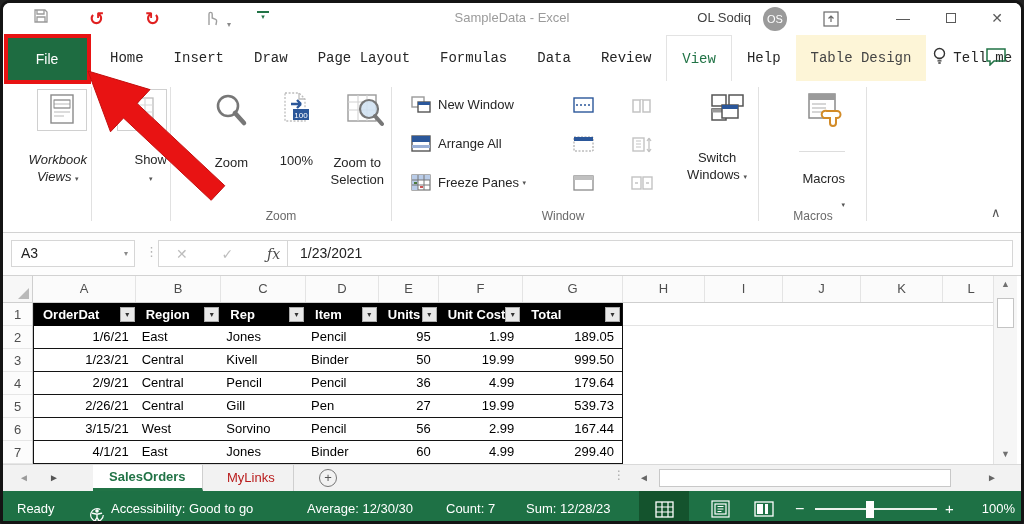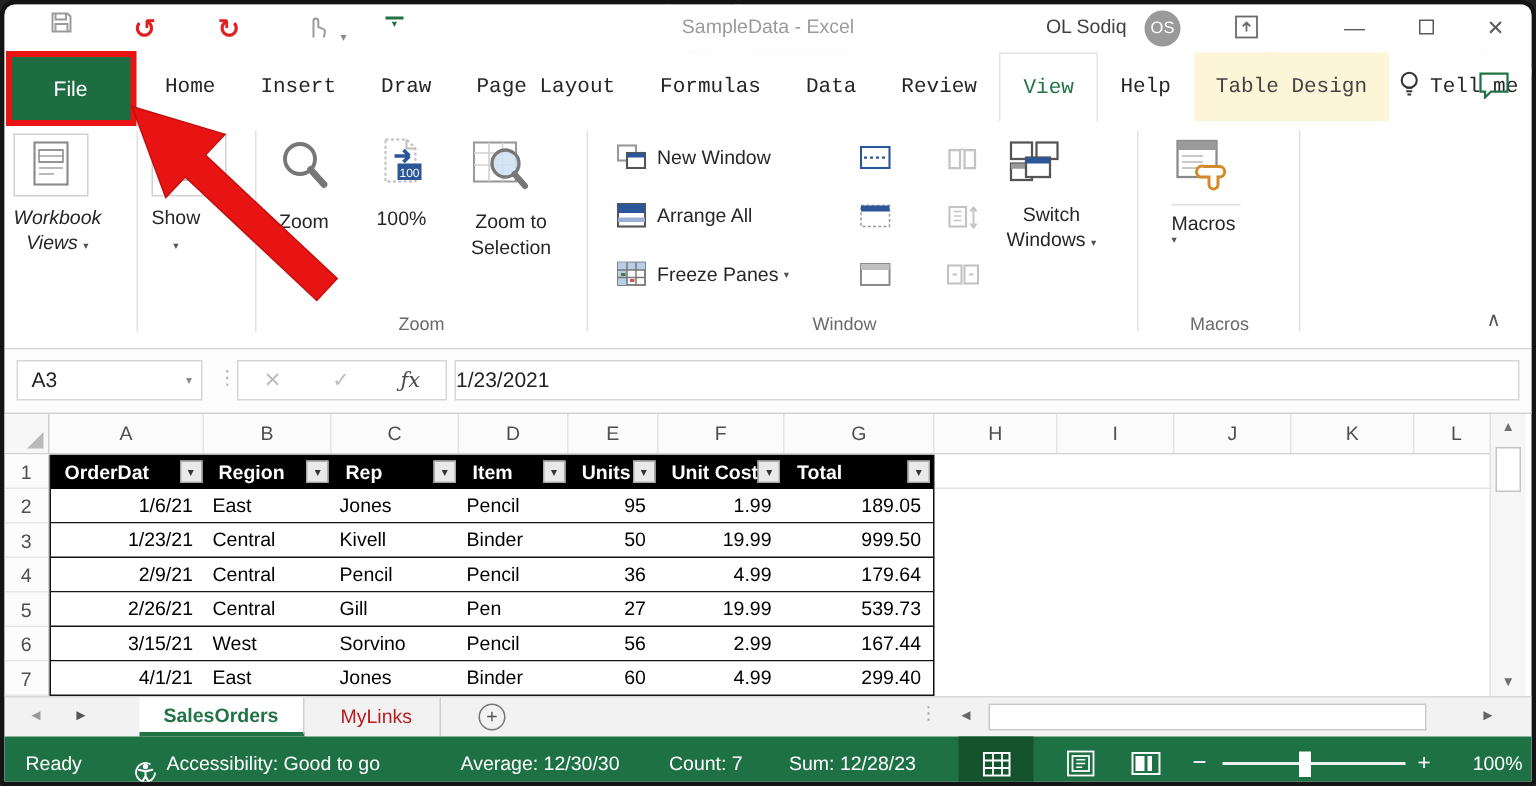--- a/index.html
+++ b/index.html
@@ -38,38 +38,38 @@
   .tab.active { background:#fff; color:#217346; border:1px solid #e3e3e3; border-bottom:none; }
   .tab.highlight { background:#fdf5d7; color:#444; }
   #file-tab { position:absolute; left:2px; top:33px; width:84px; height:46px; background:#1e6c41;
     color:#fff; font-size:14px; text-align:center; line-height:46px; z-index:3; }
   #tellme-bulb { margin-left:6px; margin-right:2px; }
   #comment-ic { position:absolute; right:14px; top:12px; }
   
   #ribbon { position:absolute; left:0; top:78px; width:100%; height:152px; background:#fff; border-bottom:1px solid #d2d2d2; z-index:2; }
   .rdiv { position:absolute; top:6px; height:134px; width:1px; background:#e1e1e1; }
   .grp-label { position:absolute; top:128px; font-size:12px; color:#6a6a6a; text-align:center; }
-  .bigbtn { position:absolute; display:flex; flex-direction:column; align-items:flex-start; font-size:13px; color:#262626; }
+  .bigbtn { position:absolute; display:flex; flex-direction:column; align-items:flex-end; font-size:13px; color:#262626;gap:15px; }
   .iconbox { width:50px; height:42px; border:1px solid #d0d0d0; display:flex; align-items:center; justify-content:center; margin-bottom:5px; }
   .lbl2 { text-align:center; line-height:17px; }
   .chev-s { font-size:7px; color:#555; }
   .rowbtn { position:absolute; display:flex; align-items:center; font-size:13px; color:#262626; white-space:nowrap; }
   .rowbtn svg { margin-right:7px; }
   .smbtn { position:absolute; }
   
   #formulabar { position:absolute; left:0; top:230px; width:100%; height:43px; background:#fdfdfd; border-bottom:1px solid #d2d2d2; z-index:2; }
   .fb-box { position:absolute; top:7px; height:27px; background:#fff; border:1px solid #d6d6d6; font-size:14px; color:#222; }
   #name-box { left:8px; width:124px; line-height:25px; padding-left:9px; }
   #name-drop { position:absolute; right:6px; top:0; color:#8a8a8a; font-size:8px; line-height:25px; }
   #fb-dots { position:absolute; left:142px; top:11px; color:#b5b5b5; font-size:13px; letter-spacing:0; }
   #fx-box { left:155px; width:140px; display:flex; align-items:center; justify-content:space-around; }
   #fb-cancel { color:#bdbdbd; font-size:14px; }
   #fb-enter { color:#bdbdbd; font-size:14px; }
   #fb-fx { color:#4a4a4a; font-family:"DejaVu Serif","Liberation Serif",serif; font-style:italic; font-size:14px; }
-  #formula-input { left:300px; right:8px; line-height:25px; }
+  #formula-input { left:284px; right:8px; line-height:25px; padding-left:12px; }
   
   #colheads { position:absolute; left:0; top:273px; width:996px; height:27px; background:#fbfbfb;
     border-bottom:1px solid #cfcfcf; display:flex; z-index:1; }
   .colh { border-right:1px solid #e4e4e4; color:#4f4f4f; font-size:13px; text-align:center; line-height:26px; }
   #corner { width:30px; position:relative; border-right:1px solid #cfcfcf; background:#f7f7f7; }
   #corner .tri { position:absolute; right:3px; bottom:3px; width:0; height:0;
     border-left:11px solid transparent; border-bottom:11px solid #b9b9b9; }
   
   #gridbody { position:absolute; left:0; top:300px; width:996px; height:161px; background:#fff; overflow:hidden; z-index:1; }
   #rowgutter { position:absolute; left:0; top:0; width:30px; height:161px; border-right:1px solid #cfcfcf; background:#fcfcfc; }

